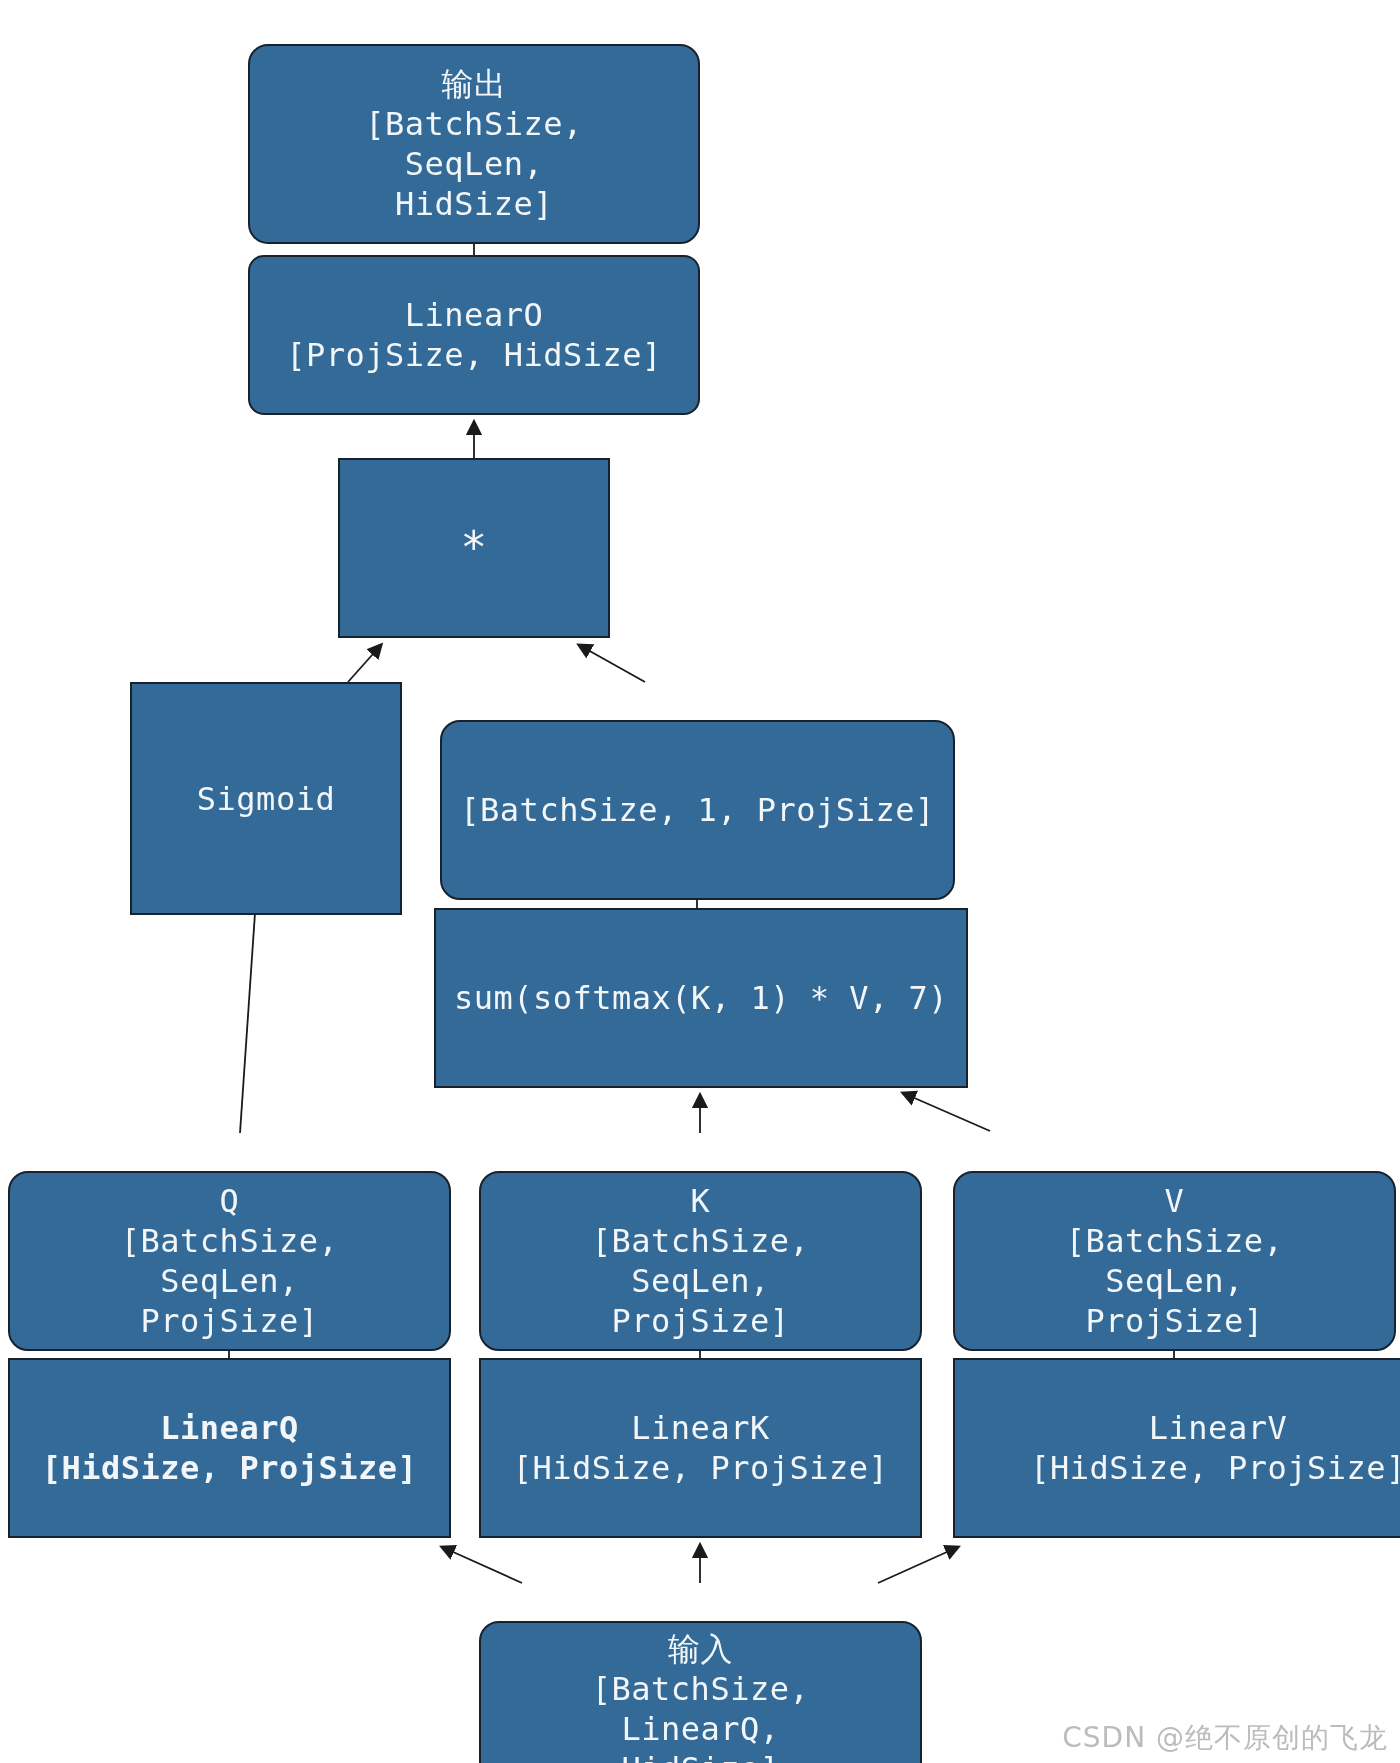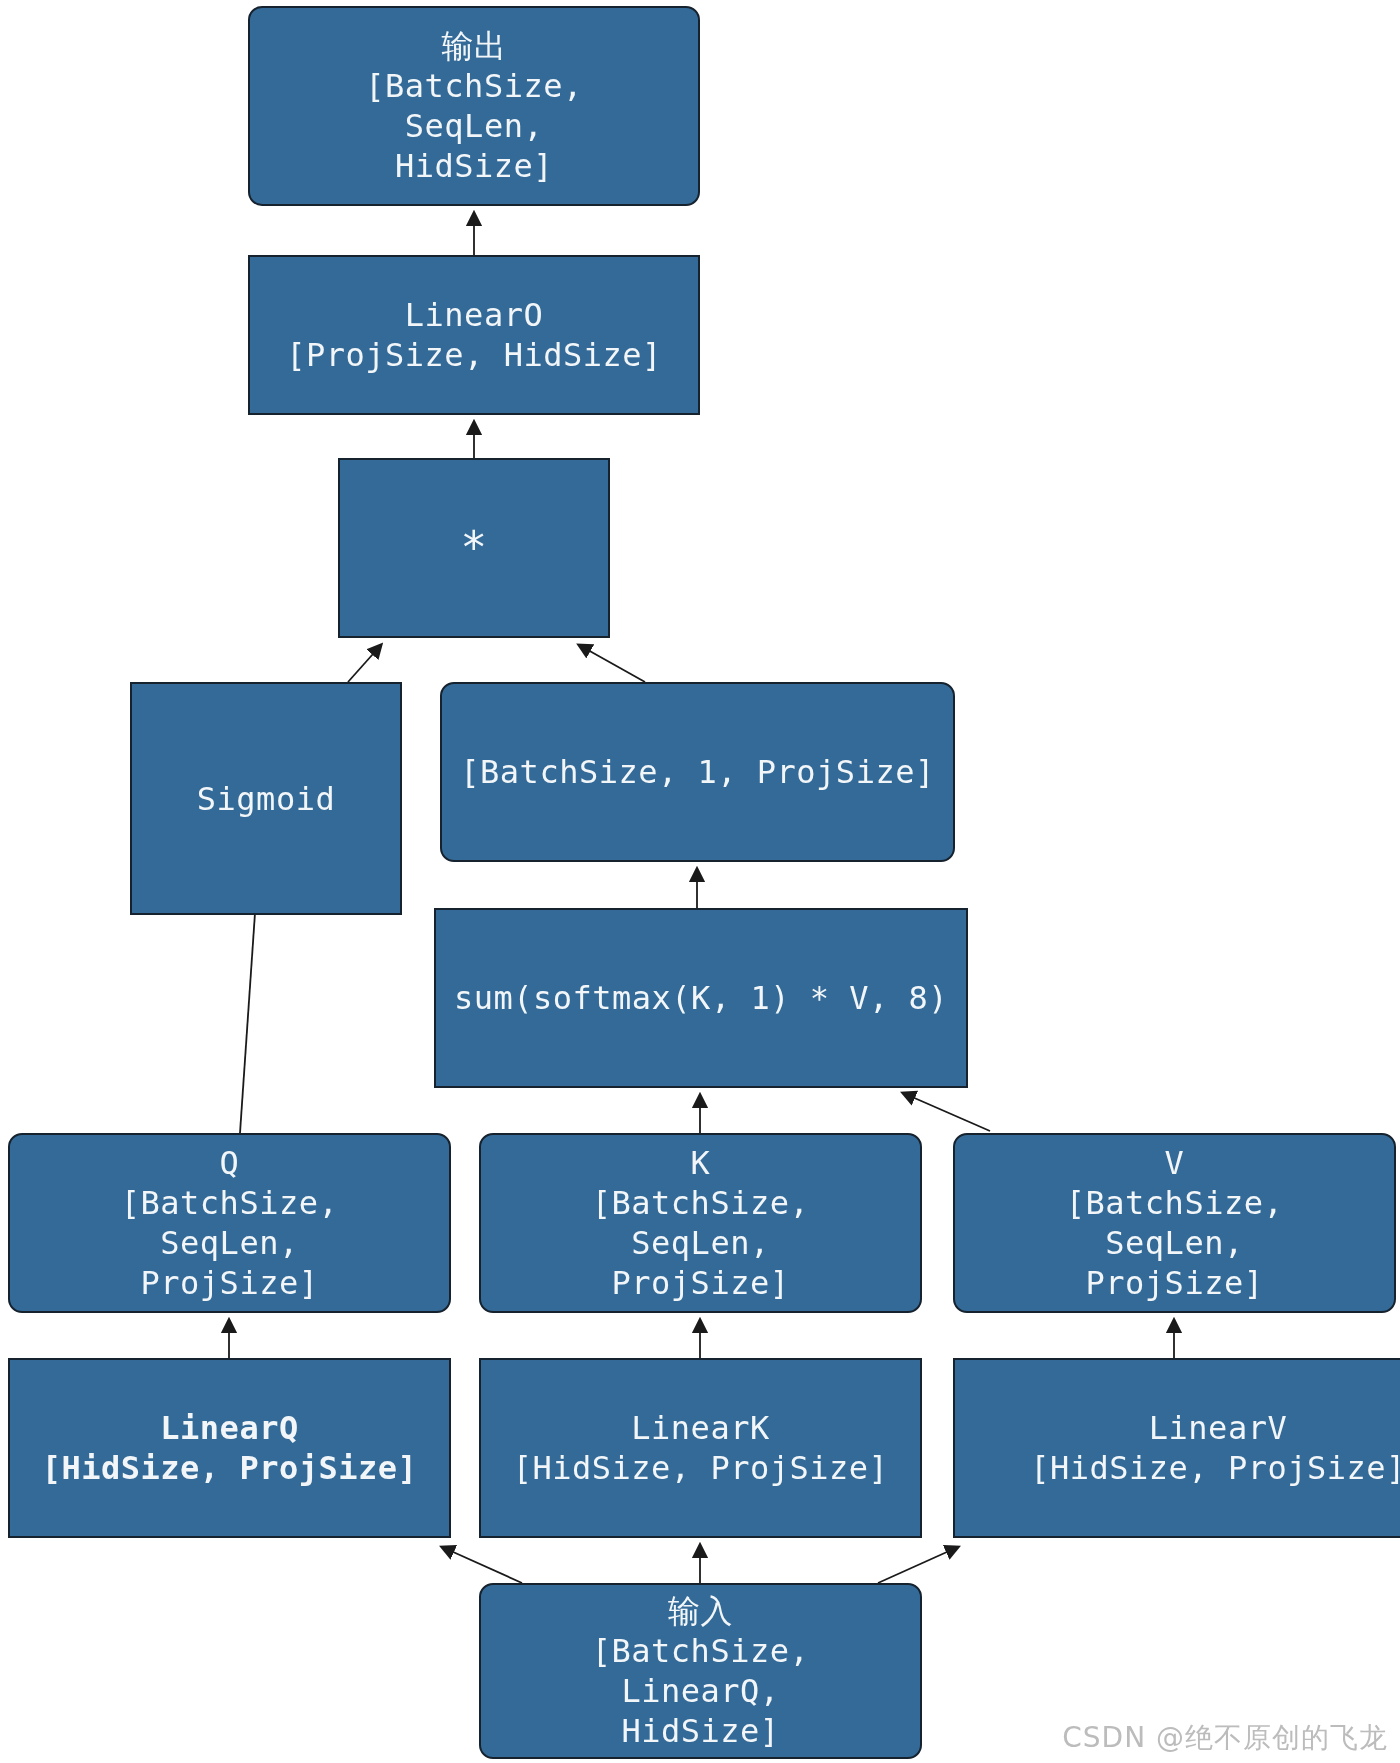--- a/index.html
+++ b/index.html
@@ -22,21 +22,21 @@
   .node{
     position:absolute;
     box-sizing:border-box;
     background:var(--node-fill);
     border:2px solid var(--node-border);
     display:flex;
     align-items:center;
     justify-content:center;
     color:var(--node-text);
   }
-  .node.rounded{border-radius:14px;}
+  .node.rounded{border-radius:20px;margin-top:38px;}
   .node .label{
     white-space:pre-line;
     text-align:center;
     font-size:32px;
     line-height:40px;
     letter-spacing:0.5px;
   }
   .node.op .label{
     font-size:44px;
     line-height:44px;
@@ -89,39 +89,39 @@
     <line x1="878" y1="1583" x2="958" y2="1547" marker-end="url(#ah)"></line>
   </svg>
 
   <div class="node rounded" style="left:248px; top:6px; width:452px; height:200px;">
     <div class="label">输出
 [BatchSize,
 SeqLen,
 HidSize]</div>
   </div>
 
-  <div class="node" style="left:248px; top:255px; width:452px; height:160px;">
+  <div class="node" style="left:248px; top:255px; width:452px; height:160px;border-radius:16px;">
     <div class="label">LinearO
 [ProjSize, HidSize]</div>
   </div>
 
   <div class="node op" style="left:338px; top:458px; width:272px; height:180px;">
     <div class="label">*</div>
   </div>
 
   <div class="node" style="left:130px; top:682px; width:272px; height:233px;">
     <div class="label">Sigmoid</div>
   </div>
 
   <div class="node rounded" style="left:440px; top:682px; width:515px; height:180px;justify-content:center;">
     <div class="label">[BatchSize, 1, ProjSize]</div>
   </div>
 
   <div class="node" style="left:434px; top:908px; width:534px; height:180px;">
-    <div class="label">sum(softmax(K, 1) * V, 8)</div>
+    <div class="label">sum(softmax(K, 1) * V, 7)</div>
   </div>
 
   <div class="node rounded" style="left:8px; top:1133px; width:443px; height:180px;">
     <div class="label">Q
 [BatchSize,
 SeqLen,
 ProjSize]</div>
   </div>
 
   <div class="node rounded" style="left:479px; top:1133px; width:443px; height:180px;">

